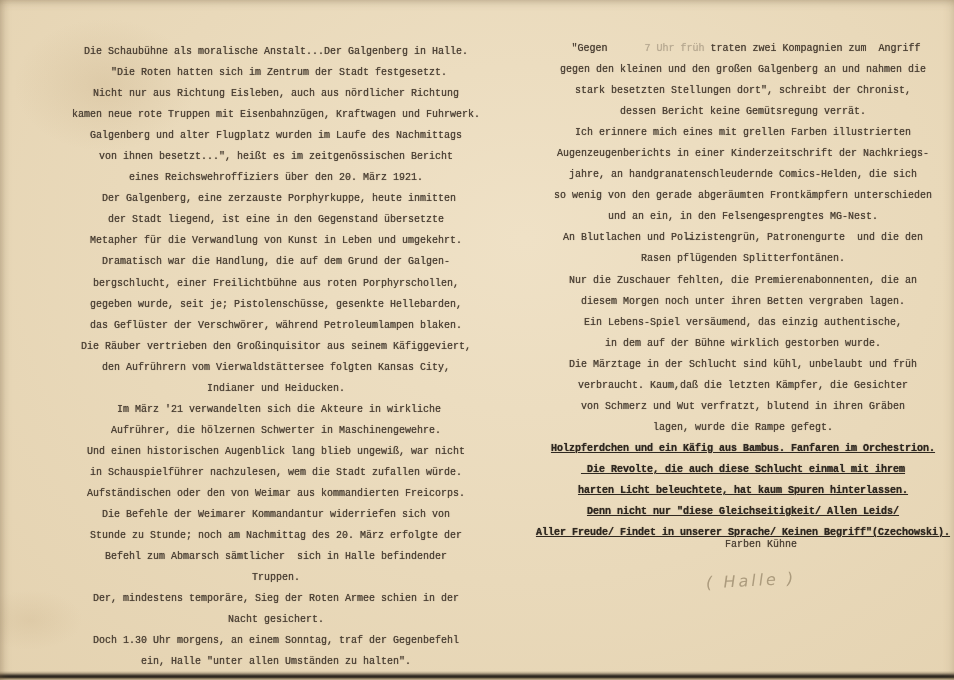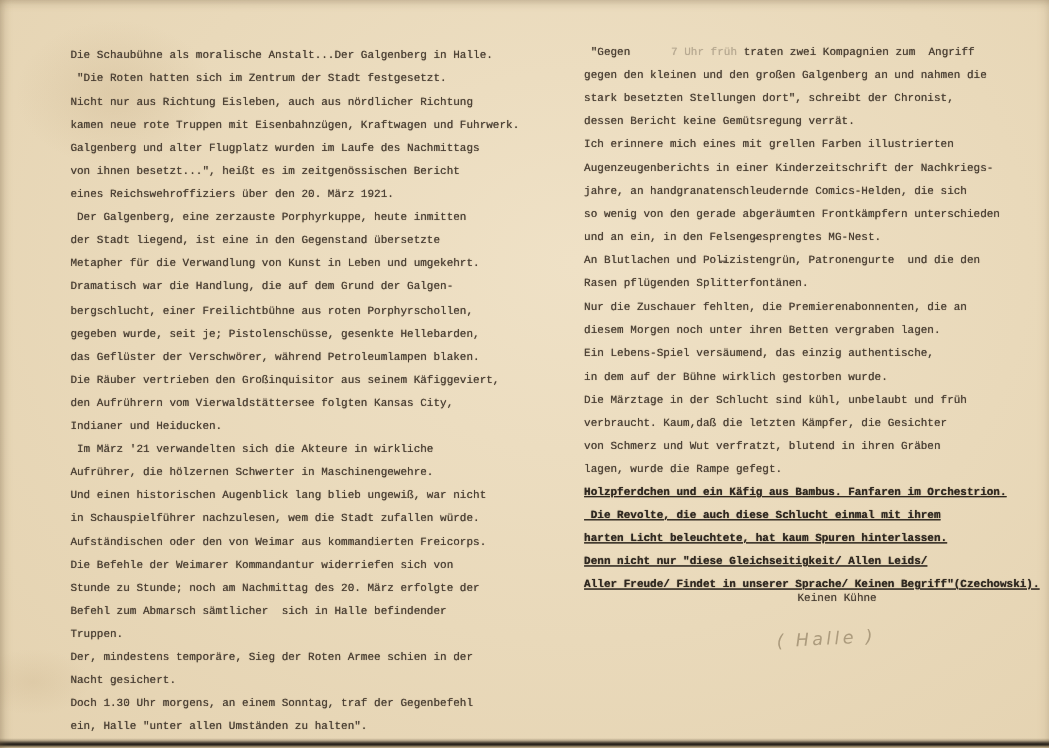--- a/index.html
+++ b/index.html
@@ -26,21 +26,21 @@
     position:absolute;left:0;right:0;bottom:0;height:9px;
     background:linear-gradient(to bottom,
       rgba(0,0,0,0) 0%, rgba(90,75,55,0.30) 22%,
       #3c342a 52%, #26211b 68%, #8d7d61 84%, #cfbe9e 100%);
   }
   .col{position:absolute;white-space:pre;}
   .col-left{left:64px;top:41px;width:424px;}
   .col-right{left:531px;top:38px;width:424px;}
   .line{
     height:21.05px;line-height:21.05px;font-size:10px;
-    color:#4b4034;text-shadow:0 0 0.7px rgba(75,64,52,0.85);
+    color:#4b4034;text-shadow:0 0 0.7px rgba(75,64,52,0.85);text-align:center;
   }
   .line.bold{
     color:#2f2820;font-weight:bold;
     text-shadow:0 0 0.9px rgba(47,40,32,0.95);
     text-decoration:underline;
   }
   .faded{opacity:0.32;margin-left:31px;}
   .signature{
     position:absolute;left:725px;top:539px;
     font-size:10px;line-height:12px;color:#4a3f33;white-space:pre;
@@ -55,18 +55,18 @@
   }
 </style>
 </head>
 <body>
 
 <div class="page">
   <div class="col col-left"><div class="line">Die Schaubühne als moralische Anstalt...Der Galgenberg in Halle.</div><div class="line"> "Die Roten hatten sich im Zentrum der Stadt festgesetzt.</div><div class="line">Nicht nur aus Richtung Eisleben, auch aus nördlicher Richtung</div><div class="line">kamen neue rote Truppen mit Eisenbahnzügen, Kraftwagen und Fuhrwerk.</div><div class="line">Galgenberg und alter Flugplatz wurden im Laufe des Nachmittags</div><div class="line">von ihnen besetzt...", heißt es im zeitgenössischen Bericht</div><div class="line">eines Reichswehroffiziers über den 20. März 1921.</div><div class="line"> Der Galgenberg, eine zerzauste Porphyrkuppe, heute inmitten</div><div class="line">der Stadt liegend, ist eine in den Gegenstand übersetzte</div><div class="line">Metapher für die Verwandlung von Kunst in Leben und umgekehrt.</div><div class="line">Dramatisch war die Handlung, die auf dem Grund der Galgen-</div><div class="line">bergschlucht, einer Freilichtbühne aus roten Porphyrschollen,</div><div class="line">gegeben wurde, seit je; Pistolenschüsse, gesenkte Hellebarden,</div><div class="line">das Geflüster der Verschwörer, während Petroleumlampen blaken.</div><div class="line">Die Räuber vertrieben den Großinquisitor aus seinem Käfiggeviert,</div><div class="line">den Aufrührern vom Vierwaldstättersee folgten Kansas City,</div><div class="line">Indianer und Heiducken.</div><div class="line"> Im März '21 verwandelten sich die Akteure in wirkliche</div><div class="line">Aufrührer, die hölzernen Schwerter in Maschinengewehre.</div><div class="line">Und einen historischen Augenblick lang blieb ungewiß, war nicht</div><div class="line">in Schauspielführer nachzulesen, wem die Stadt zufallen würde.</div><div class="line">Aufständischen oder den von Weimar aus kommandierten Freicorps.</div><div class="line">Die Befehle der Weimarer Kommandantur widerriefen sich von</div><div class="line">Stunde zu Stunde; noch am Nachmittag des 20. März erfolgte der</div><div class="line">Befehl zum Abmarsch sämtlicher  sich in Halle befindender</div><div class="line">Truppen.</div><div class="line">Der, mindestens temporäre, Sieg der Roten Armee schien in der</div><div class="line">Nacht gesichert.</div><div class="line">Doch 1.30 Uhr morgens, an einem Sonntag, traf der Gegenbefehl</div><div class="line">ein, Halle "unter allen Umständen zu halten".</div></div>
 
   <div class="col col-right"><div class="line"><span> "Gegen </span><span class="faded">7 Uhr früh</span><span> traten zwei Kompagnien zum  Angriff</span></div><div class="line">gegen den kleinen und den großen Galgenberg an und nahmen die</div><div class="line">stark besetzten Stellungen dort", schreibt der Chronist,</div><div class="line">dessen Bericht keine Gemütsregung verrät.</div><div class="line">Ich erinnere mich eines mit grellen Farben illustrierten</div><div class="line">Augenzeugenberichts in einer Kinderzeitschrift der Nachkriegs-</div><div class="line">jahre, an handgranatenschleudernde Comics-Helden, die sich</div><div class="line">so wenig von den gerade abgeräumten Frontkämpfern unterschieden</div><div class="line">und an ein, in den Felseng̶esprengtes MG-Nest.</div><div class="line">An Blutlachen und Pol̶izistengrün, Patronengurte  und die den</div><div class="line">Rasen pflügenden Splitterfontänen.</div><div class="line">Nur die Zuschauer fehlten, die Premierenabonnenten, die an</div><div class="line">diesem Morgen noch unter ihren Betten vergraben lagen.</div><div class="line">Ein Lebens-Spiel versäumend, das einzig authentische,</div><div class="line">in dem auf der Bühne wirklich gestorben wurde.</div><div class="line">Die Märztage in der Schlucht sind kühl, unbelaubt und früh</div><div class="line">verbraucht. Kaum,daß die letzten Kämpfer, die Gesichter</div><div class="line">von Schmerz und Wut verfratzt, blutend in ihren Gräben</div><div class="line">lagen, wurde die Rampe gefegt.</div><div class="line bold">Holzpferdchen und ein Käfig aus Bambus. Fanfaren im Orchestrion.</div><div class="line bold"> Die Revolte, die auch diese Schlucht einmal mit ihrem</div><div class="line bold">harten Licht beleuchtete, hat kaum Spuren hinterlassen.</div><div class="line bold">Denn nicht nur "diese Gleichseitigkeit/ Allen Leids/</div><div class="line bold">Aller Freude/ Findet in unserer Sprache/ Keinen Begriff"(Czechowski).</div></div>
 
-  <div class="signature">Keinen Kühne</div>
+  <div class="signature">Farben Kühne</div>
 
   <div class="handwritten">( Halle )</div>
 
   <div class="bottom-edge"></div>
 </div>
 
 </body></html>

